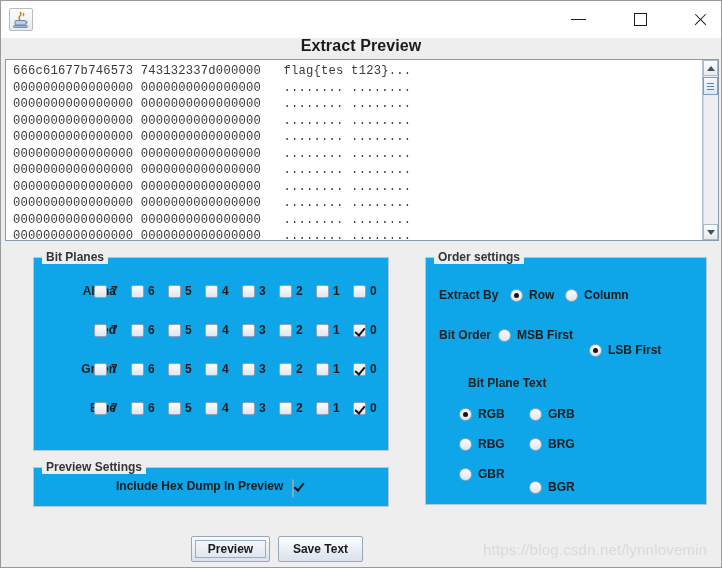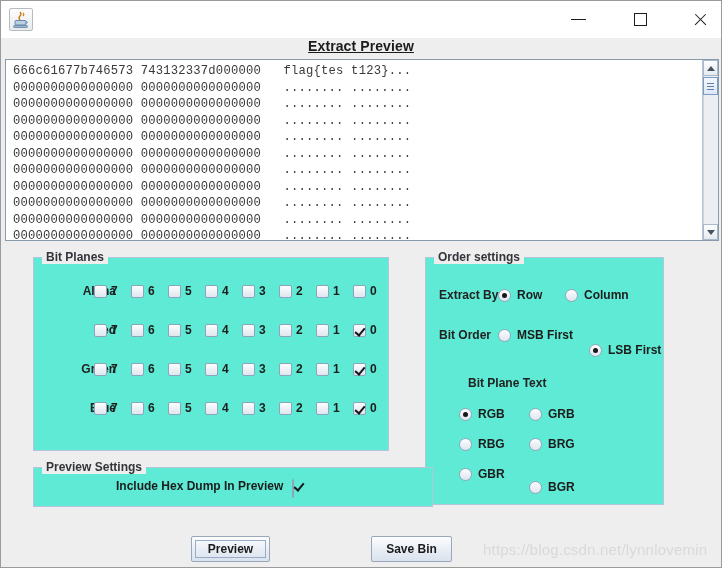--- a/index.html
+++ b/index.html
@@ -43,23 +43,22 @@
     content:"";position:absolute;left:0;top:7px;width:15px;height:1.3px;background:#1c1c1c;
   }
   .glyph-close:before{transform:rotate(45deg);}
   .glyph-close:after{transform:rotate(-45deg);}
 
   
   .dlg-title{
     position:absolute;left:0;top:37px;width:720px;height:16px;
     background:#eeeeee;
     display:flex;align-items:center;justify-content:center;
-    font-size:14px;color:#1b1b1b;font-weight:bold;
+    font-size:16px;color:#1b1b1b;font-weight:bold;
     letter-spacing:.1px;
-    text-decoration:underline;
   }
 
   
   .hexwrap{
     position:absolute;left:4px;top:58px;width:714px;height:182px;
     box-sizing:border-box;
     border:1px solid #8a9aad;
     background:#ffffff;
     overflow:hidden;
   }
@@ -92,30 +91,30 @@
     position:absolute;left:0;top:17px;width:15px;height:18px;
     background:linear-gradient(#f3f7fd,#dde7f5);
     border:1px solid #7d9cc4;box-sizing:border-box;
     display:flex;flex-direction:column;align-items:center;justify-content:center;gap:2px;
   }
   .sb-grip{width:7px;height:1px;background:#5f7fa8;}
 
   
   .group{
     position:absolute;box-sizing:border-box;
-    border:1px solid #b6c6da;background:#5eead4;
+    border:1px solid #b6c6da;background:#0ea5e9;
   }
   .group-title{
     position:absolute;top:-8px;left:8px;
     background:#eeeeee;padding:0 4px;
     font-size:12px;font-weight:bold;color:#33353a;
   }
   #panel-bitplanes{left:32px;top:256px;width:356px;height:194px;}
-  #panel-order{left:424px;top:256px;width:239px;height:248px;}
-  #panel-preview{left:32px;top:466px;width:400px;height:40px;text-decoration:underline;}
+  #panel-order{left:424px;top:256px;width:282px;height:248px;}
+  #panel-preview{left:32px;top:466px;width:356px;height:40px;text-decoration:underline;}
 
   
   .bp-row{position:absolute;left:0;width:100%;height:22px;}
   .bp-label{
     position:absolute;left:20px;width:62px;text-align:right;
     font-size:12px;font-weight:bold;color:#222;line-height:22px;
   }
   .cbcell{
     position:absolute;top:0;height:22px;display:flex;align-items:center;gap:4px;
   }
@@ -384,21 +383,21 @@
           </span>
         </div>
       </div>
   </div>
 
   <div class="group" id="panel-order">
     <span class="group-title">Order settings</span>
 
     <span class="os-label" style="left:13px;top:30px;">Extract By</span>
     <div id="extract-by-radios">
-        <span class="radio-item" style="left: 72px; top: 29px;">
+        <span class="radio-item" style="left: 84px; top: 29px;">
           <span class="radio sel"></span>
           <span class="radio-lbl">Row</span>
         </span>
         <span class="radio-item" style="left: 139px; top: 29px;">
           <span class="radio"></span>
           <span class="radio-lbl">Column</span>
         </span>
       </div>
 
     <span class="os-label" style="left:13px;top:70px;">Bit Order</span>
@@ -447,18 +446,18 @@
     <span class="pv-label">Include Hex Dump In Preview</span>
     <span class="pv-check">
       <span class="cbox checked"></span>
     </span>
   </div>
 
   <div class="btn" id="btn-preview">
     <span class="focusring"></span>
     <span>Preview</span>
   </div>
-  <div class="btn" id="btn-savebin">
-    <span>Save Bin</span>
+  <div class="btn" id="btn-savetext">
+    <span>Save Text</span>
   </div>
 
   <div class="watermark">https://blog.csdn.net/lynnlovemin</div>
 </div>
 
 </body></html>

